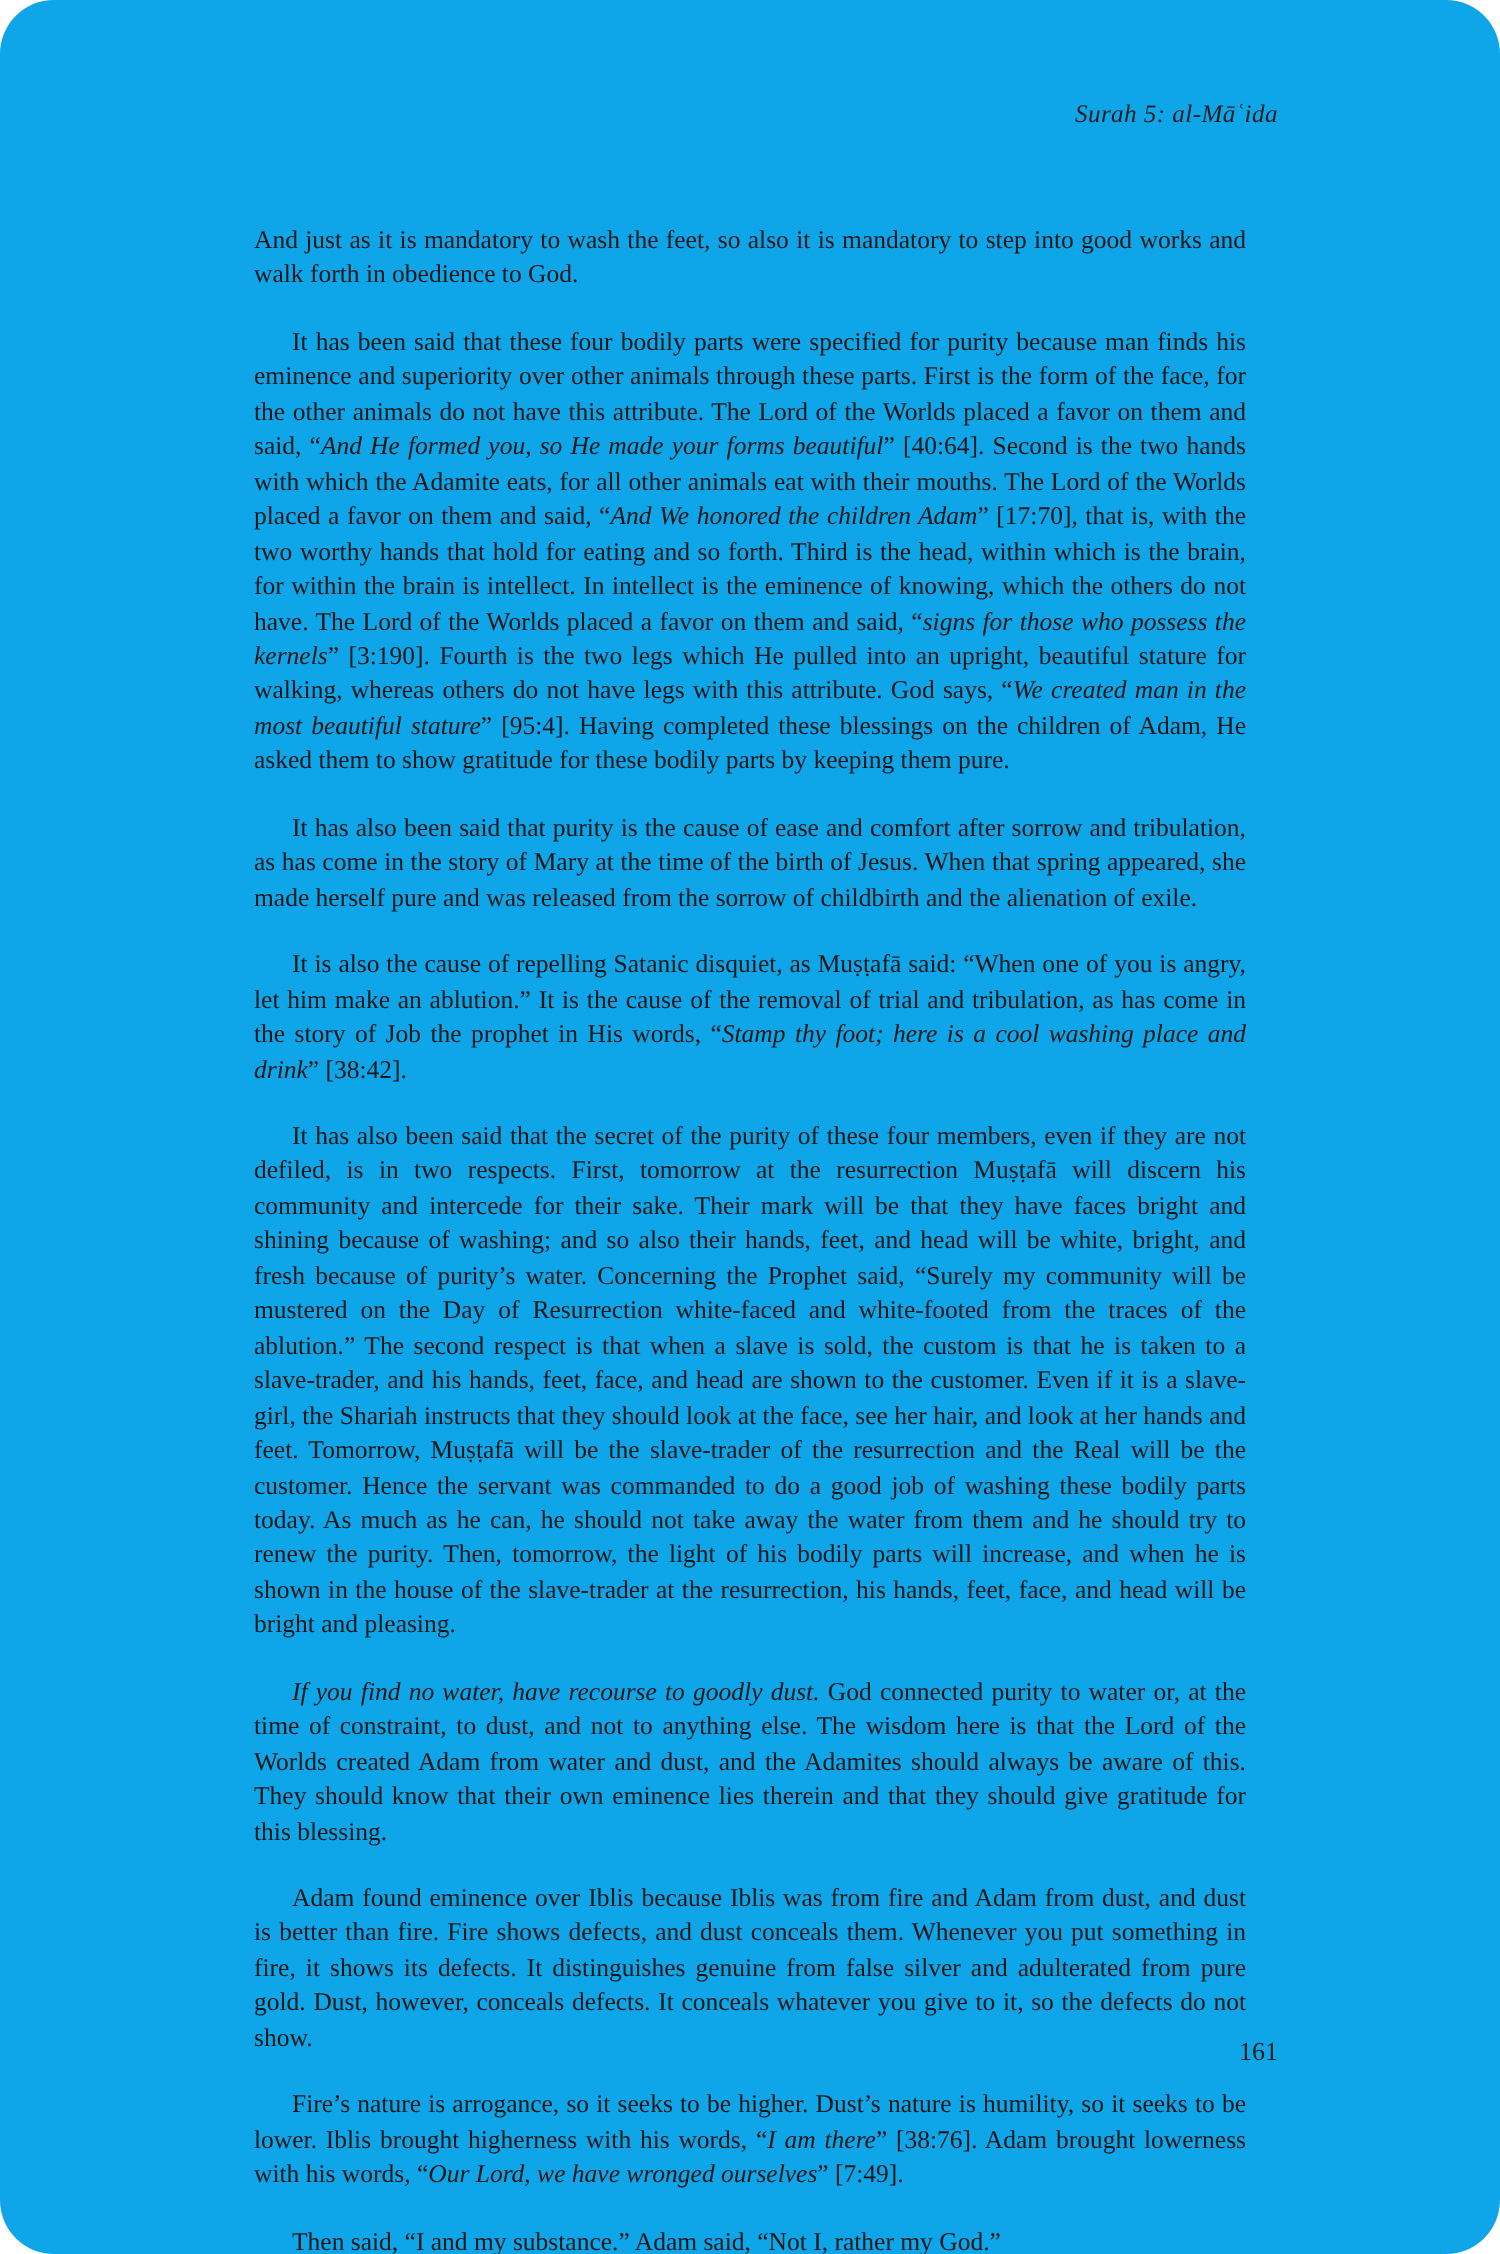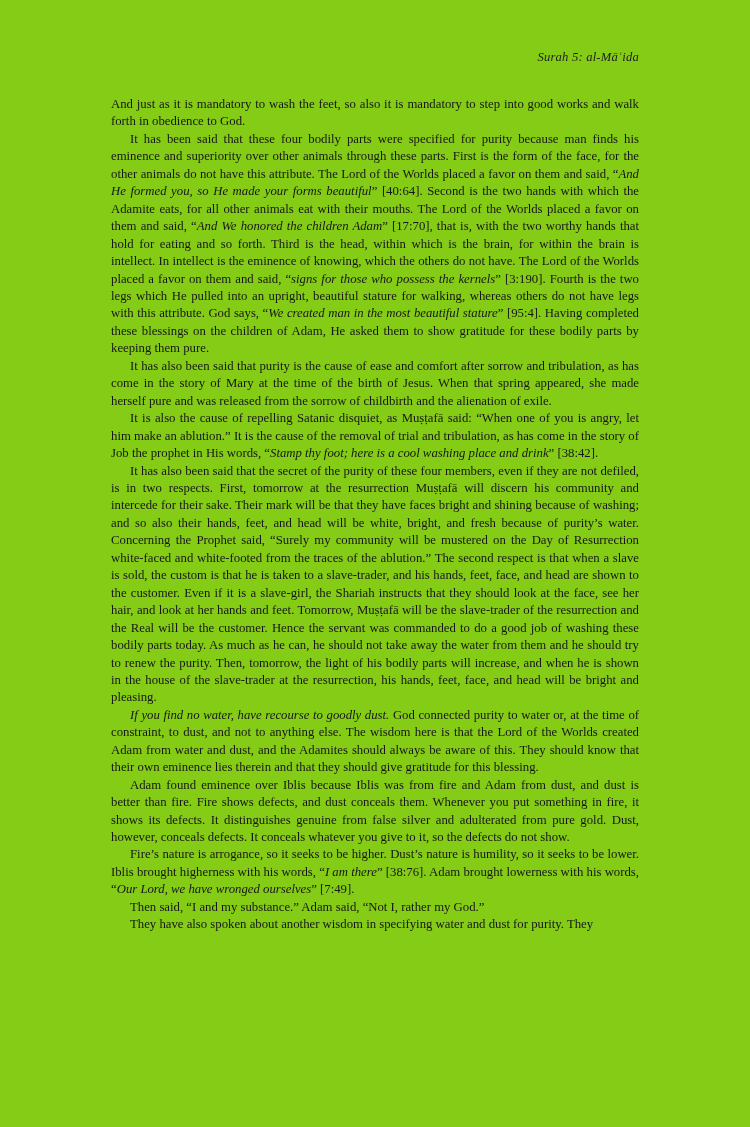--- a/index.html
+++ b/index.html
@@ -9,23 +9,24 @@
     background: #ffffff;
   }
   body {
     font-family: "Liberation Serif", "DejaVu Serif", serif;
     color: #1a1a1a;
   }
   .page {
     position: relative;
     width: 750px;
     height: 1127px;
-    background: #84cc16;
+    background: #0ea5e9;
     overflow: hidden;
     box-sizing: border-box;
+    border-radius: 27px;
   }
   
   .running-header {
     position: absolute;
     top: 50px;
     left: 111px;
     width: 528px;
     text-align: right;
     font-style: italic;
     font-size: 12.6px;
@@ -33,21 +34,21 @@
     color: #1d1d1d;
   }
   
   .body-block {
     position: absolute;
     top: 96px;
     left: 111px;
     width: 528px;
   }
   p.para {
-    margin: 0;
+    margin: 16px;
     padding: 0;
     text-align: justify;
     text-justify: inter-word;
     font-size: 12.75px;
     line-height: 17.45px;
     color: #171717;
     text-indent: 0;
     -webkit-font-smoothing: antialiased;
   }
   p.para.indent {
@@ -81,14 +82,15 @@
       <p class="para indent"><span>It has also been said that purity is the cause of ease and comfort after sorrow and tribulation, as has come in the story of Mary at the time of the birth of Jesus.  When that spring appeared, she made herself pure and was released from the sorrow of childbirth and the alienation of exile.</span></p>
       <p class="para indent"><span>It is also the cause of repelling Satanic disquiet, as Muṣṭafā said:  “When one of you is angry, let him make an ablution.”  It is the cause of the removal of trial and tribulation, as has come in the story of Job the prophet in His words, “</span><span class="it">Stamp thy foot; here is a cool washing place and drink</span><span>” [38:42].</span></p>
       <p class="para indent"><span>It has also been said that the secret of the purity of these four members, even if they are not defiled, is in two respects.  First, tomorrow at the resurrection Muṣṭafā will discern his community and intercede for their sake.  Their mark will be that they have faces bright and shining because of washing; and so also their hands, feet, and head will be white, bright, and fresh because of purity’s water.  Concerning the Prophet said, “Surely my community will be mustered on the Day of Resurrection white-faced and white-footed from the traces of the ablution.”  The second respect is that when a slave is sold, the custom is that he is taken to a slave-trader, and his hands, feet, face, and head are shown to the customer.  Even if it is a slave-girl, the Shariah instructs that they should look at the face, see her hair, and look at her hands and feet.  Tomorrow, Muṣṭafā will be the slave-trader of the resurrection and the Real will be the customer.  Hence the servant was commanded to do a good job of washing these bodily parts today.   As much as he can, he should not take away the water from them and he should try to renew the purity.  Then, tomorrow, the light of his bodily parts will increase, and when he is shown in the house of the slave-trader at the resurrection, his hands, feet, face, and head will be bright and pleasing.</span></p>
       <p class="para indent"><span class="it">If you find no water, have recourse to goodly dust.</span><span> God connected purity to water or, at the time of constraint, to dust, and not to anything else.  The wisdom here is that the Lord of the Worlds created Adam from water and dust, and the Adamites should always be aware of this.  They should know that their own eminence lies therein and that they should give gratitude for this blessing.</span></p>
       <p class="para indent"><span>Adam found eminence over Iblis because Iblis was from fire and Adam from dust, and dust is better than fire.  Fire shows defects, and dust conceals them.  Whenever you put something in fire, it shows its defects.  It distinguishes genuine from false silver and adulterated from pure gold. Dust, however, conceals defects.  It conceals whatever you give to it, so the defects do not show.</span></p>
       <p class="para indent"><span>Fire’s nature is arrogance, so it seeks to be higher.   Dust’s nature is humility, so it seeks to be lower.  Iblis brought higherness with his words, “</span><span class="it">I am there</span><span>” [38:76].  Adam brought lowerness with his words, “</span><span class="it">Our Lord, we have wronged ourselves</span><span>” [7:49].</span></p>
       <p class="para indent"><span>Then said, “I and my substance.”  Adam said, “Not I, rather my God.”</span></p>
       <p class="para indent"><span>They have also spoken about another wisdom in specifying water and dust for purity.  They</span></p>
     </div>
 
+  <div class="folio">161</div>
 
 </div>
 
 </body></html>

